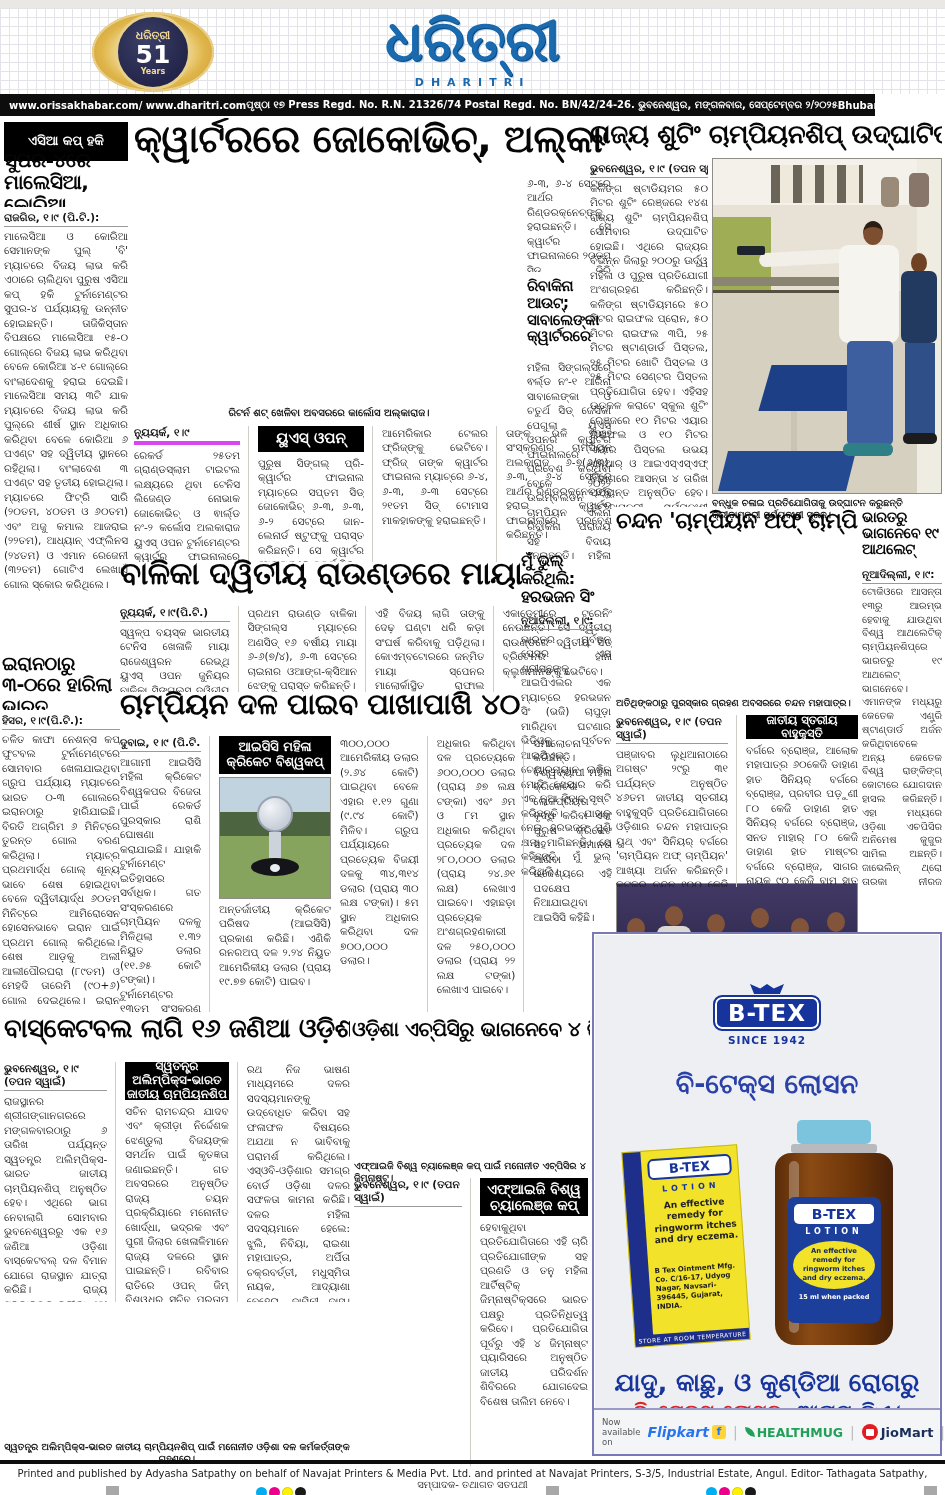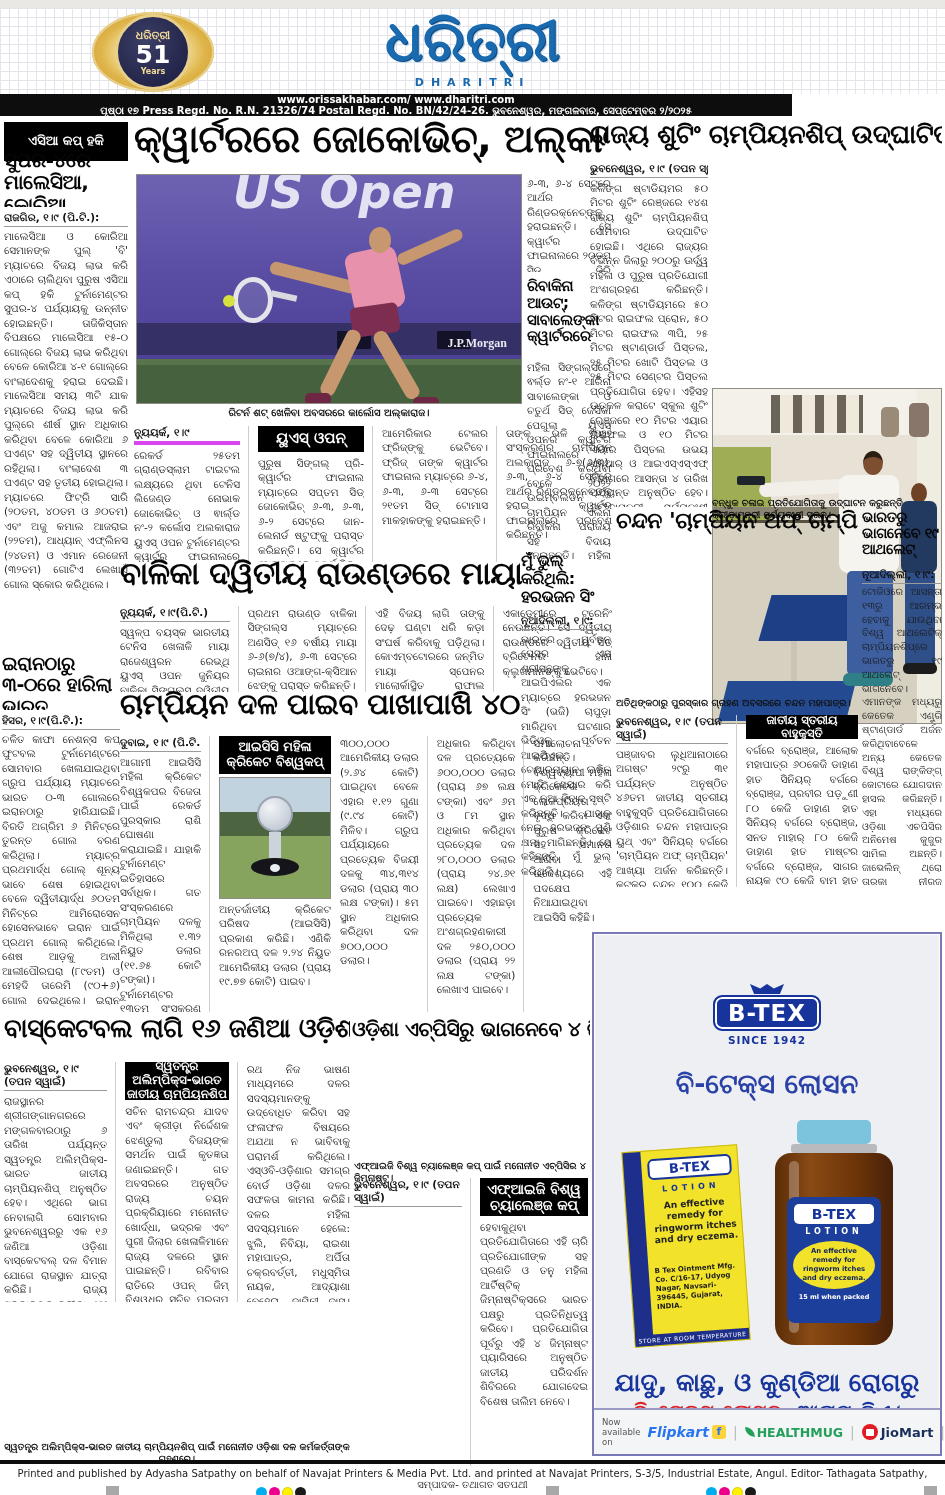--- a/index.html
+++ b/index.html
@@ -18,23 +18,23 @@
     background:radial-gradient(circle at 40% 35%,#3c3f66,#23254a 70%);border:3px solid #e8cf8a;
     display:flex;flex-direction:column;align-items:center;justify-content:center;color:#fff;}
   #badge .b1{font-size:11px;color:#f3dc9a;font-weight:bold;}
   #badge .b2{font-size:25px;font-weight:800;line-height:1;}
   #badge .b3{font-size:8px;color:#f3dc9a;font-weight:bold;}
   #logo{left:0;top:4px;width:945px;text-align:center;}
   #logo .odia{font-size:56px;font-weight:800;color:#1a6ab0;line-height:1.05;
     text-shadow:1px 1px 0 #0d4a80,2px 2px 0 #bcd3e8;}
   #logo .latin{display:inline-block;margin-top:0;font-size:11px;font-weight:800;color:#1a6ab0;letter-spacing:7px;}
   
-  #infobar{left:0;top:86px;width:792px;height:22px;background:#0d0d0d;color:#fff;
-    display:flex;align-items:center;justify-content:space-between;padding:0 3px;
-    font-size:10px;font-weight:bold;white-space:nowrap;overflow:hidden;flex-direction:column;}
+  #infobar{left:0;top:86px;width:875px;height:22px;background:#0d0d0d;color:#fff;
+    display:flex;align-items:center;justify-content:space-between;padding:0 9px;
+    font-size:10px;font-weight:bold;white-space:nowrap;overflow:hidden;}
   
   .kicker{background:#000;color:#fff;font-weight:800;text-align:center;display:flex;align-items:center;justify-content:center;line-height:1.15;}
   .hl{font-weight:800;color:#060606;line-height:1.12;letter-spacing:-0.5px;overflow:hidden;}
   .by{font-weight:800;font-size:10.5px;border-bottom:1px solid #9a9a9a;padding-bottom:2px;overflow:hidden;white-space:nowrap;}
   .bd{font-size:10.5px;line-height:1.38;text-align:justify;overflow:hidden;color:#1c1c1c;word-break:break-word;}
   .cap{font-weight:bold;font-size:10px;overflow:hidden;}
   .cols{display:flex;gap:9px;overflow:hidden;}
   .cols>div{flex:1;overflow:hidden;}
   .rule-r{border-right:1px solid #cfcdc6;padding-right:8px;}
   .photo{border:1px solid #8f8d85;overflow:hidden;position:relative;}
@@ -176,40 +176,20 @@
   <div class="abs kicker" style="left:4px;top:114px;width:124px;height:39px;font-size:13px;">ଏସିଆ କପ୍ ହକି</div>
   <div class="abs hl" style="left:4px;top:141px;width:127px;height:58px;font-size:20px;">ସୁପର-୪ରେ ମାଲେସିଆ, କୋରିଆ</div>
   <div class="abs by" style="left:4px;top:203px;width:124px;">ରାଜଗିର, ୧।୯ (ପି.ଟି.):</div>
   <div class="abs bd" style="left:4px;top:221px;width:124px;height:418px;">ମାଲେସିଆ ଓ କୋରିଆ ସେମାନଙ୍କ ପୁଲ୍ 'ବି' ମ୍ୟାଚରେ ବିଜୟ ଲାଭ କରି ଏଠାରେ ଚାଲିଥିବା ପୁରୁଷ ଏସିଆ କପ୍ ହକି ଟୁର୍ନାମେଣ୍ଟର ସୁପର-୪ ପର୍ଯ୍ୟାୟକୁ ଉନ୍ନୀତ ହୋଇଛନ୍ତି। ତାଜିକିସ୍ତାନ ବିପକ୍ଷରେ ମାଲେସିଆ ୧୫-୦ ଗୋଲ୍‌ରେ ବିଜୟ ଲାଭ କରିଥିବା ବେଳେ କୋରିଆ ୪-୧ ଗୋଲ୍‌ରେ ବାଂଲାଦେଶକୁ ହରାଇ ଦେଇଛି। ମାଲେସିଆ ସମୟ ୩ଟି ଯାକ ମ୍ୟାଚରେ ବିଜୟ ଲାଭ କରି ପୁଲ୍‌ରେ ଶୀର୍ଷ ସ୍ଥାନ ଅଧିକାର କରିଥିବା ବେଳେ କୋରିଆ ୬ ପଏଣ୍ଟ ସହ ଦ୍ୱିତୀୟ ସ୍ଥାନରେ ରହିଥିଲା। ବାଂଲାଦେଶ ୩ ପଏଣ୍ଟ ସହ ତୃତୀୟ ହୋଇଥିଲା। ମ୍ୟାଚରେ ଫିଟ୍ରି ସାରି (୨୦ତମ, ୪୦ତମ ଓ ୬୦ତମ) ଏବଂ ଅଜୁ କମାଲ ଆଜରାଇ (୨୨ତମ), ଆଧ୍ୟାନ୍ ଏଫ୍ଲିନସ (୨୪ତମ) ଓ ଏମାନ ରେଜେନୀ (୩୨ତମ) ଗୋଟିଏ ଲେଖାଏଁ ଗୋଲ ସ୍କୋର କରିଥିଲେ।</div>
 
   <div class="abs hl" style="left:2px;top:645px;width:122px;height:57px;font-size:19px;">ଇରାନଠାରୁ ୩-୦ରେ ହାରିଲା ଭାରତ</div>
   <div class="abs by" style="left:2px;top:706px;width:118px;">ହିସର, ୧।୯(ପି.ଟି.):</div>
   <div class="abs bd" style="left:2px;top:724px;width:118px;height:276px;">ଚଳିତ କାଫା ନେଶନ୍ସ କପ୍ ଫୁଟବଲ ଟୁର୍ନାମେଣ୍ଟରେ ସୋମବାର ଖେଳାଯାଇଥିବା ଗ୍ରୁପ ପର୍ଯ୍ୟାୟ ମ୍ୟାଚରେ ଭାରତ ୦-୩ ଗୋଲରେ ଇରାନଠାରୁ ହାରିଯାଇଛି। ବିରତି ଅଗ୍ରିମ ୬ ମିନିଟ୍‌ରେ ତୁରନ୍ତ ଗୋଲ ବରଣ କରିଥିଲା। ମ୍ୟାଚ୍‌ର ପ୍ରଥମାର୍ଦ୍ଧ ଗୋଲ୍ ଶୂନ୍ୟ ଭାବେ ଶେଷ ହୋଇଥିବା ବେଳେ ଦ୍ୱିତୀୟାର୍ଦ୍ଧ ୬୦ତମ ମିନିଟ୍‌ରେ ଆମିରୋସେନ ହୋସେନଭାବେ ଇରାନ ପାଇଁ ପ୍ରଥମ ଗୋଲ୍ କରିଥିଲେ। ଶେଷ ଆଡ଼କୁ ଅଲୀ ଆଲୀପୌରଘରା (୮୯ତମ) ଓ ମେହଦି ତାରେମି (୯୦+୬) ଗୋଲ ଦେଇଥିଲେ। ଇରାନ ଫିଫା ର୍ୟାଙ୍କିଂରେ ୨୦ ଓ ଭାରତ ୧୩୩ତମ ସ୍ଥାନରେ ରହିଛି। ଆସନ୍ତା ୪ ତାରିଖରେ ଭାରତ ତା'ର ଅନ୍ତିମ ଗ୍ରୁପ୍ ପର୍ଯ୍ୟାୟ ମ୍ୟାଚରେ ଆଫଗାନିସ୍ତାନକୁ ଭେଟିବ।</div>
 
   <div class="abs hl" style="left:134px;top:110px;width:472px;height:54px;font-size:38px;white-space:nowrap;">କ୍ୱାର୍ଟରରେ ଜୋକୋଭିଚ୍, ଅଲ୍‌କାରାଜ</div>
-  <div class="abs photo tp" style="left:136px;top:166px;width:386px;height:230px;">
-    <div class="uso">US Open</div>
-    <div class="band"></div>
-    <div class="cam" style="left:200px;"></div>
-    <div class="cam" style="left:300px;"></div>
-    <div class="court"></div>
-    <div class="jpm">J.P.Morgan</div>
-    <div class="racket"></div>
-    <div class="grip"></div>
-    <div class="ball"></div>
-    <div class="armL"></div>
-    <div class="armR"></div>
-    <div class="torso"></div>
-    <div class="head"></div>
-    <div class="shorts"></div>
-    <div class="legA"></div>
-    <div class="legB"></div>
-    <div class="shoeA"></div>
-    <div class="shoeB"></div>
-  </div>
   <div class="abs cap" style="left:136px;top:399px;width:386px;text-align:center;">ରିଟର୍ନ ଶଟ୍ ଖେଳିବା ଅବସରରେ କାର୍ଲୋସ ଅଲ୍‌କାରାଜ।</div>
 
   <div class="abs" style="left:527px;top:168px;width:84px;height:388px;overflow:hidden;">
     <div class="bd" style="height:96px;">୬-୩, ୬-୪ ସେଟ୍‌ରେ ଆର୍ଥର ରିଣ୍ଡରକ୍ନେଚ୍‌ଙ୍କୁ ହରାଇଛନ୍ତି। ସେ କ୍ୱାର୍ଟର ଫାଇନାଲରେ ୨୦ତମ ସିଡ୍ ଜିରି ଲେହେଚକାଙ୍କୁ ଭେଟିବେ।</div>
     <div class="hl" style="font-size:15px;margin:6px 0;height:76px;">ରିବାକିନା ଆଉଟ୍; ସାବାଲେଙ୍କା କ୍ୱାର୍ଟରରେ</div>
     <div class="bd" style="height:204px;">ମହିଳା ସିଙ୍ଗଲ୍ସରେ ଵର୍ଲ୍ଡ ନଂ-୧ ଆରିନା ସାବାଲେଙ୍କା ଓ ଚତୁର୍ଥ ସିଡ୍ ଜେସିକା ପେଗୁଲା ୟୁଏସ୍ ଓପନର କ୍ୱାର୍ଟର ଫାଇନାଲରେ ପ୍ରବେଶ କରିଥିବା ବେଳେ ୨୦୨୨ ଉଇମ୍ବଲଡନ ଚାମ୍ପିୟନ ଏଲିନା ରିବାକିନା ପରାଜୟ ସହ ବିଦାୟ ନେଇଛନ୍ତି। ମହିଳା ସିଙ୍ଗଲ୍ ପ୍ରି-କ୍ୱାର୍ଟର ଫାଇନାଲ ମ୍ୟାଚ୍‌ରେ ସାବାଲେଙ୍କା ୬-୧, ୬-୪ ସେଟ୍‌ରେ କ୍ରିଷ୍ଟିନା ବୁକସାଙ୍କୁ, ମର୍କେଟା ଭଣ୍ଡ୍ରୋସୋଭା ୬-୪, ୪-୬, ୬-୨ ଟିବାଦିନାଙ୍କୁ ଓ ପେଗୁଲା ୬-୧, ୬-୨ ସେଟ୍‌ରେ ଆନ ଲିଙ୍କୁ ହରାଇଛନ୍ତି। ସାବାଲେଙ୍କା ଓ ପେଗୁଲା କ୍ୱାର୍ଟର ଫାଇନାଲରେ ଯଥାକ୍ରମେ ଭଣ୍ଡ୍ରୋସୋଭା ଓ ବାରବୋରା କ୍ରେଜିକୋଭାଙ୍କୁ ଭେଟିବେ।</div>
   </div>
 
   <div class="abs cols" style="left:134px;top:418px;width:478px;height:136px;">
     <div class="rule-r">

